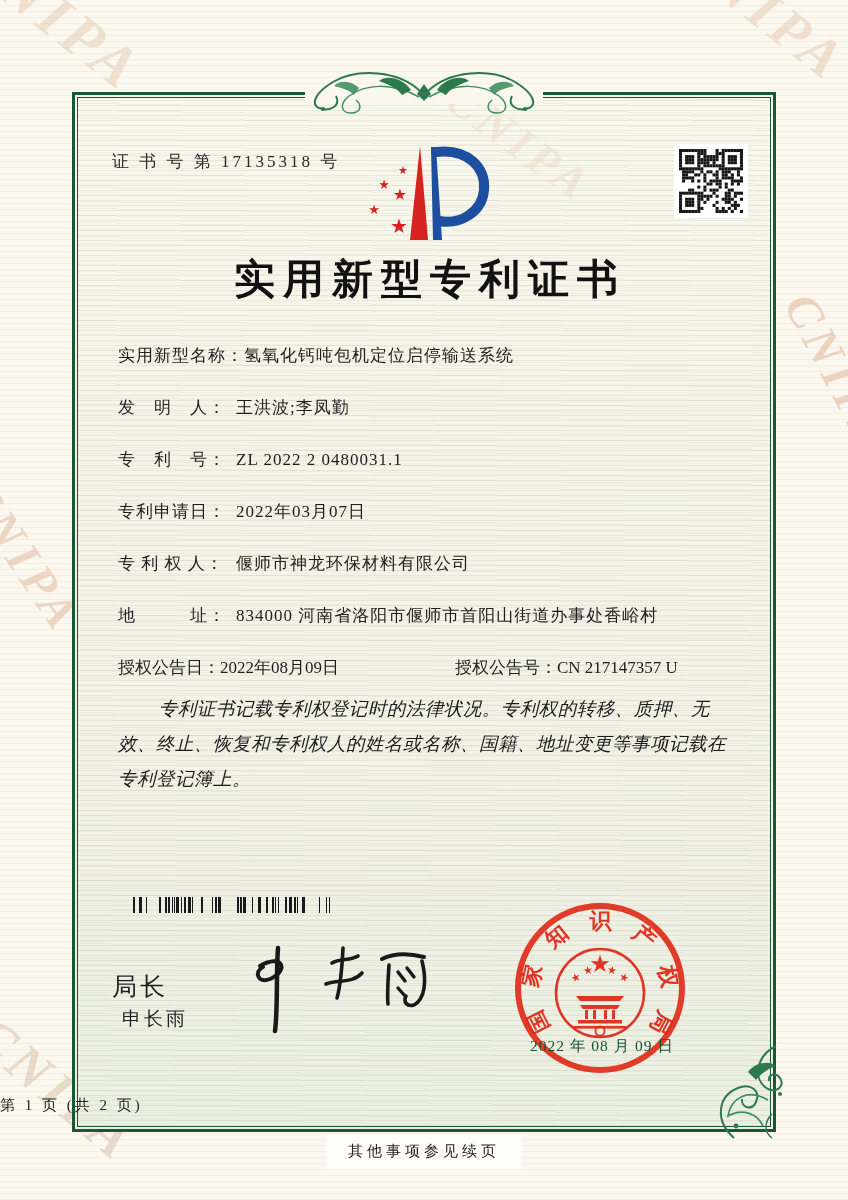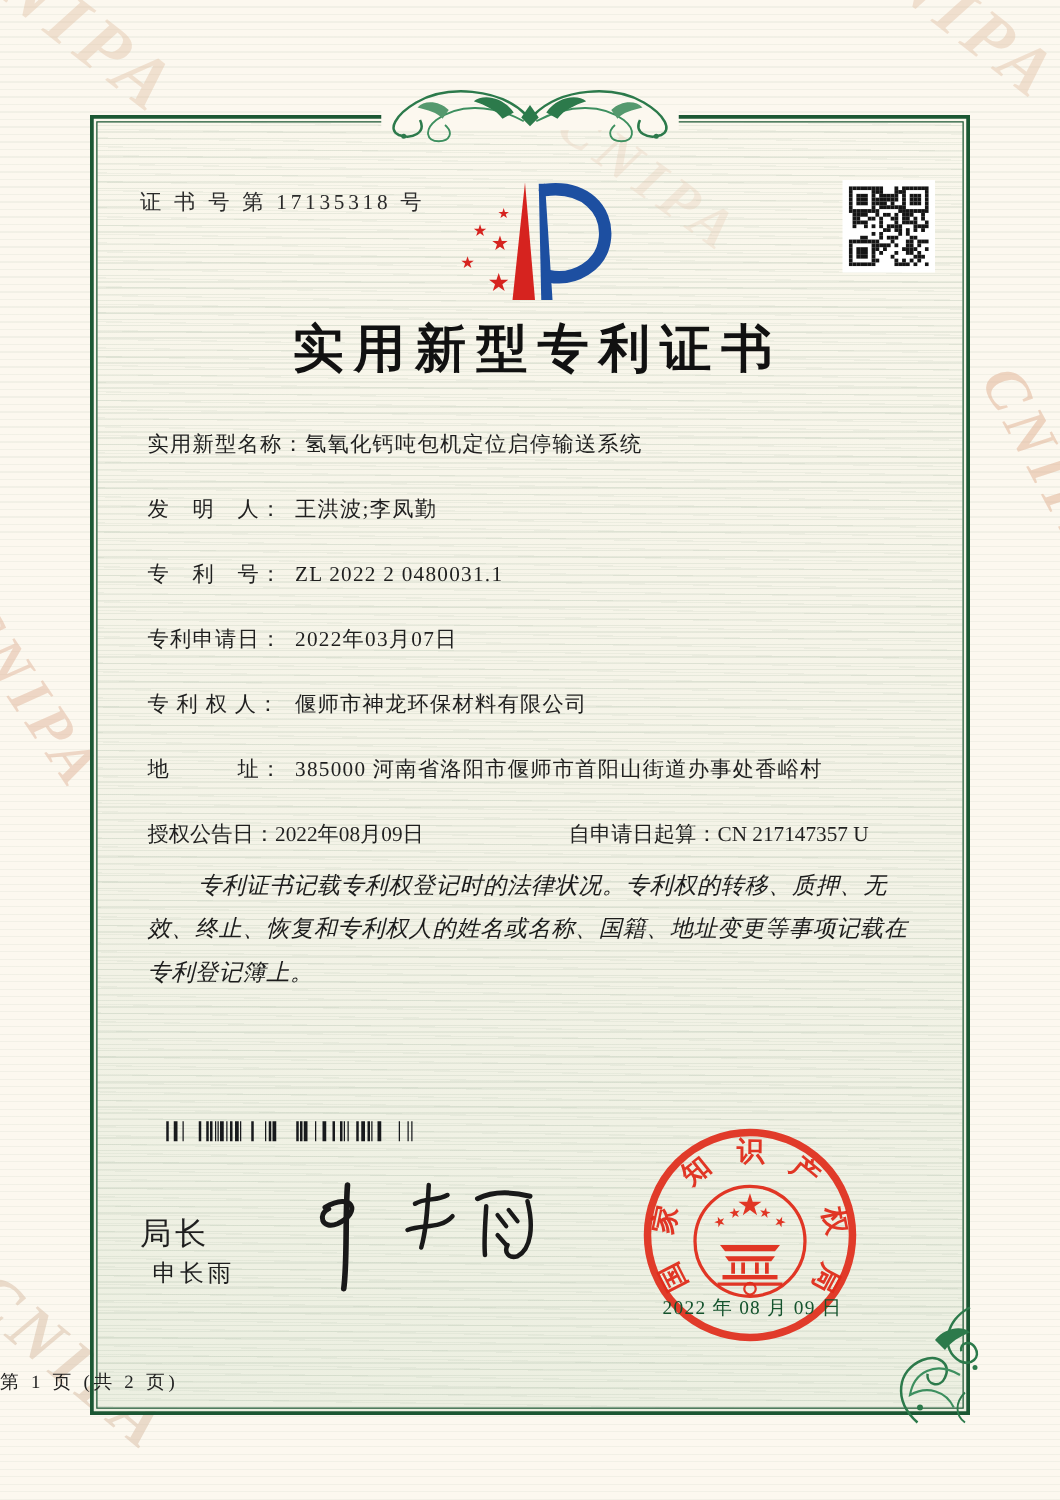--- a/index.html
+++ b/index.html
@@ -402,25 +402,25 @@
     <div class="field-row">
       <span class="field-label">专　利　号：</span><span class="field-value">ZL 2022 2 0480031.1</span>
     </div>
     <div class="field-row">
       <span class="field-label">专利申请日：</span><span class="field-value">2022年03月07日</span>
     </div>
     <div class="field-row">
       <span class="field-label">专 利 权 人：</span><span class="field-value">偃师市神龙环保材料有限公司</span>
     </div>
     <div class="field-row">
-      <span class="field-label">地　　　址：</span><span class="field-value">385000 河南省洛阳市偃师市首阳山街道办事处香峪村</span>
+      <span class="field-label">地　　　址：</span><span class="field-value">834000 河南省洛阳市偃师市首阳山街道办事处香峪村</span>
     </div>
     <div class="field-row">
       <span>授权公告日：</span><span>2022年08月09日</span>
-      <span class="grant-no"><span>自申请日起算：</span><span>CN 217147357 U</span></span>
+      <span class="grant-no"><span>授权公告号：</span><span>CN 217147357 U</span></span>
     </div>
   </div>
 
   <div class="paras">
     <p>专利证书记载专利权登记时的法律状况。专利权的转移、质押、无效、终止、恢复和专利权人的姓名或名称、国籍、地址变更等事项记载在专利登记簿上。</p>
   </div>
 
   <div class="barcode">
       <i style="left:13px;width:2px"></i>
       <i style="left:19px;width:3px"></i>
@@ -499,14 +499,17 @@
       <rect x="94" y="112" width="3" height="9"></rect>
       <rect x="102" y="112" width="3" height="9"></rect>
       <rect x="68" y="122" width="44" height="3.5"></rect>
       <rect x="64" y="128" width="52" height="2.6"></rect>
       <circle cx="90" cy="133" r="4.6" fill="none" stroke="rgba(223,43,26,.95)" stroke-width="1.8"></circle>
     </g>
   </svg>
   <div class="seal-date">2022 年 08 月 09 日</div>
 
   <div class="page-num">第 1 页 (共 2 页)</div>
+  <div class="note-wrap">
+    <span class="note">其他事项参见续页</span>
+  </div>
 
 </div>
 
 </body></html>

